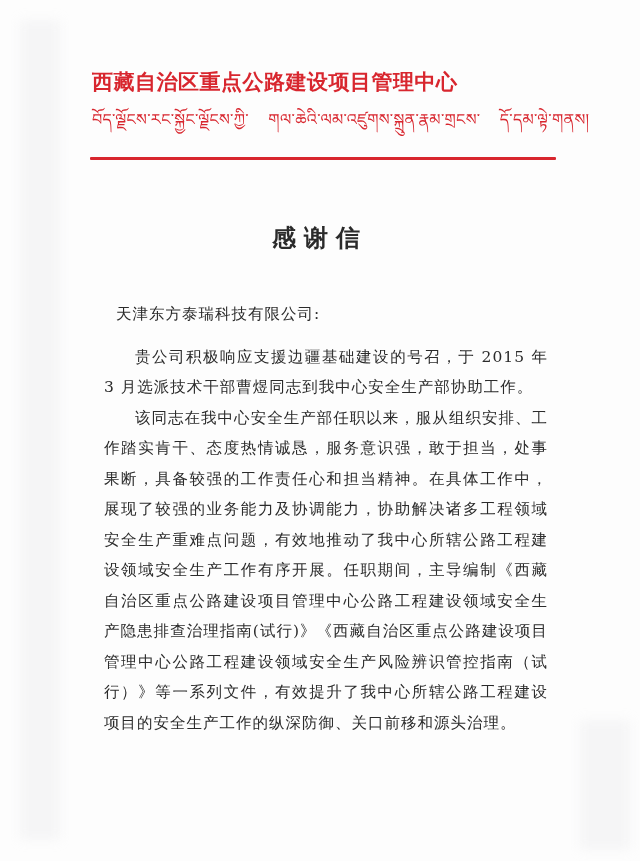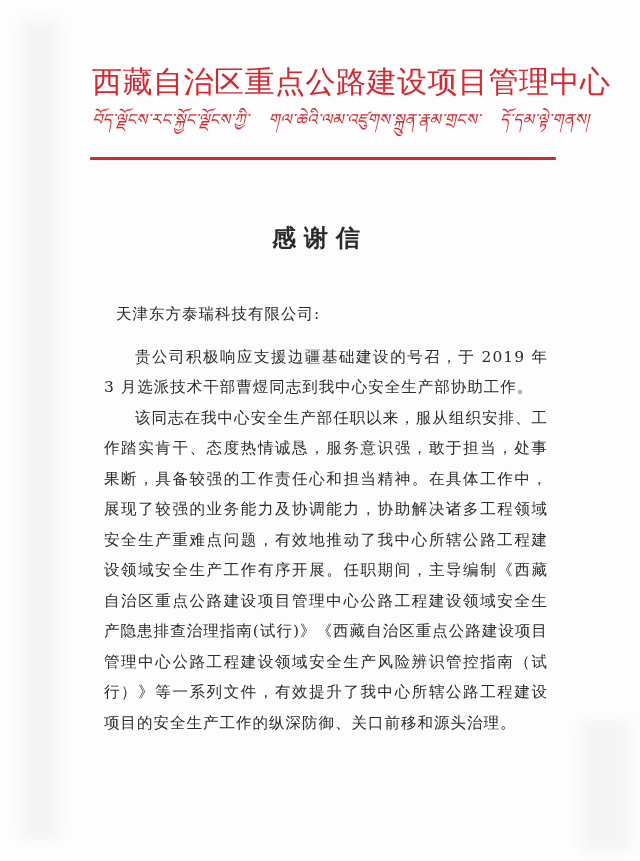--- a/index.html
+++ b/index.html
@@ -22,36 +22,35 @@
     }
     .letterhead {
       position: absolute;
       left: 92px;
       top: 62px;
       width: 470px;
     }
     .org-name {
       color: #d8262e;
       font-family: "DejaVu Serif", "Liberation Serif", serif;
-      font-size: 30px;
+      font-size: 21px;
       line-height: 40px;
       letter-spacing: 0.5px;
       white-space: nowrap;
-      font-weight: normal;
+      font-weight: bold;
     }
     .org-name-tibetan {
       color: #d8262e;
       font-family: "DejaVu Sans", sans-serif;
       font-size: 16px;
       line-height: 24px;
       margin-top: 6px;
       white-space: nowrap;
       word-spacing: 14px;
       letter-spacing: 0.3px;
-      font-style: italic;
     }
     .red-rule {
       position: absolute;
       left: 90px;
       top: 157px;
       width: 466px;
       height: 3px;
       background: #d8262e;
       border-radius: 1px;
     }
@@ -107,17 +106,17 @@
     <div class="org-name">西藏自治区重点公路建设项目管理中心</div>
     <div class="org-name-tibetan">བོད་ལྗོངས་རང་སྐྱོང་ལྗོངས་ཀྱི་ གལ་ཆེའི་ལམ་འཛུགས་སྐྲུན་རྣམ་གྲངས་ དོ་དམ་ལྟེ་གནས།</div>
   </div>
 
   <div class="red-rule"></div>
 
   <div class="doc-title">感谢信</div>
 
   <div class="body-text">
     <p class="salutation">天津东方泰瑞科技有限公司:</p>
-    <p class="para">贵公司积极响应支援边疆基础建设的号召，于 2019 年 3 月选派技术干部曹煜同志到我中心安全生产部协助工作。</p>
+    <p class="para">贵公司积极响应支援边疆基础建设的号召，于 2015 年 3 月选派技术干部曹煜同志到我中心安全生产部协助工作。</p>
     <p class="para">该同志在我中心安全生产部任职以来，服从组织安排、工作踏实肯干、态度热情诚恳，服务意识强，敢于担当，处事果断，具备较强的工作责任心和担当精神。在具体工作中，展现了较强的业务能力及协调能力，协助解决诸多工程领域安全生产重难点问题，有效地推动了我中心所辖公路工程建设领域安全生产工作有序开展。任职期间，主导编制《西藏自治区重点公路建设项目管理中心公路工程建设领域安全生产隐患排查治理指南(试行)》《西藏自治区重点公路建设项目管理中心公路工程建设领域安全生产风险辨识管控指南（试行）》等一系列文件，有效提升了我中心所辖公路工程建设项目的安全生产工作的纵深防御、关口前移和源头治理。</p>
   </div>
 
 </div>
 
 </body></html>

